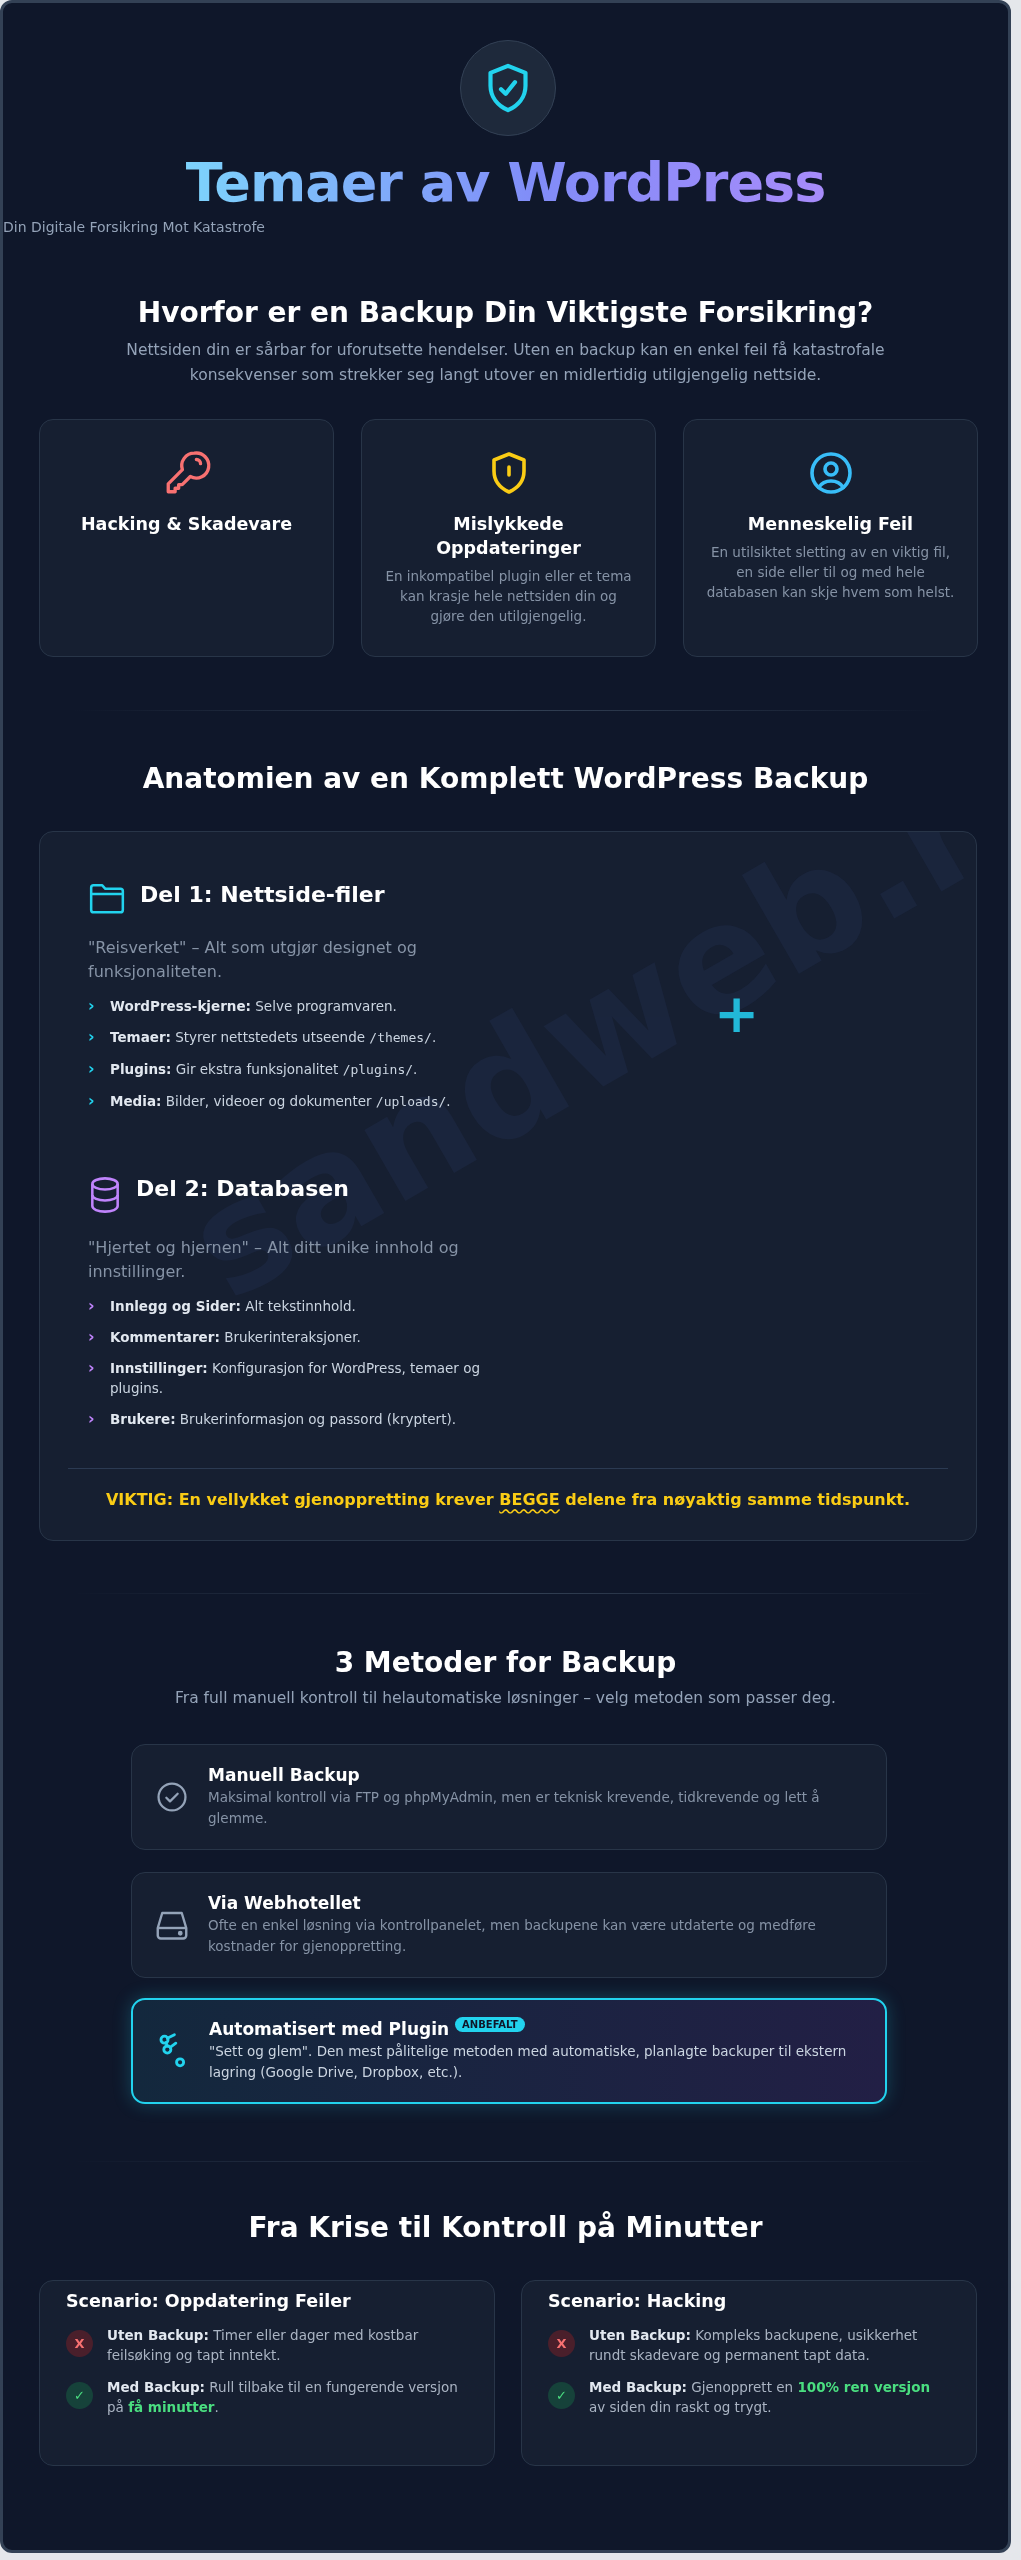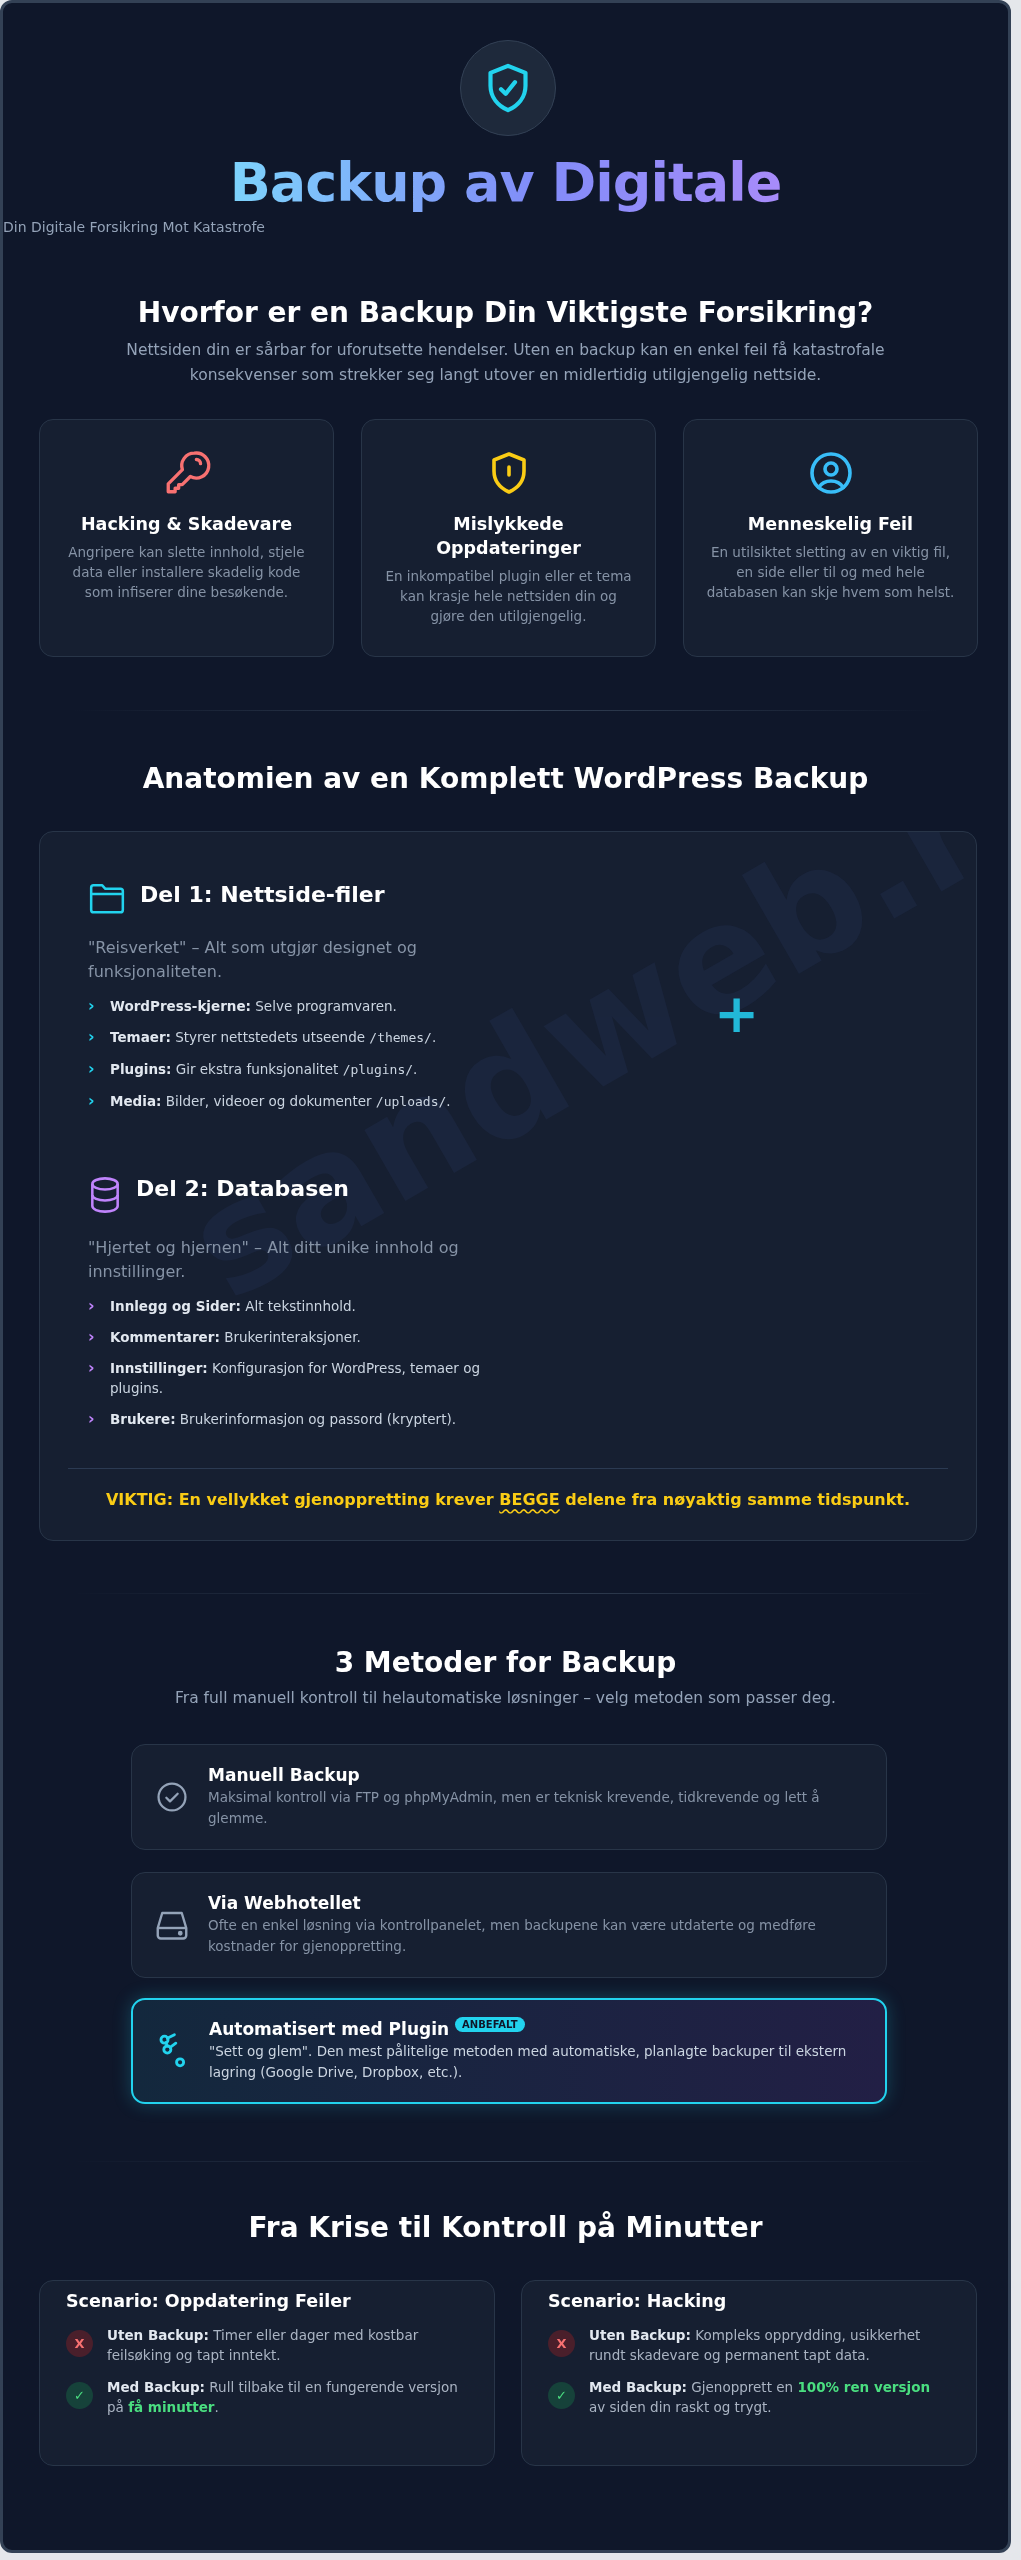--- a/index.html
+++ b/index.html
@@ -67,35 +67,34 @@
 <body>
 
 <div class="page">
 
   <div class="hero-icon">
     <svg width="56" height="56" viewBox="0 0 24 24" fill="none" stroke="#22d3ee" stroke-width="1.8" stroke-linecap="round" stroke-linejoin="round">
       <path d="M12 2.5l7.5 3v5.5c0 5-3.3 8.6-7.5 10.5C7.8 19.6 4.5 16 4.5 11V5.5z"></path>
       <path d="M9 12.5l2 2 4-5"></path>
     </svg>
   </div>
-  <h1 class="hero-title"><span>Backup av Digitale</span></h1>
+  <h1 class="hero-title"><span>Temaer av WordPress</span></h1>
   <div class="hero-sub">Din Digitale Forsikring Mot Katastrofe</div>
 
   <h2 class="h2" style="top:293px">Hvorfor er en Backup Din Viktigste Forsikring?</h2>
   <p class="lead" style="top:335px">Nettsiden din er sårbar for uforutsette hendelser. Uten en backup kan en enkel feil få katastrofale konsekvenser som strekker seg langt utover en midlertidig utilgjengelig nettside.</p>
 
   <div class="card why-card" style="left:36px">
     <div class="ic">
       <svg width="50" height="50" viewBox="0 0 24 24" fill="none" stroke="#f87171" stroke-width="1.6" stroke-linejoin="round" stroke-linecap="round">
         <path d="M15.5 2.5a6 6 0 0 0-5.7 7.9L3 17.2V21h3.3v-1.7H8v-1.7h1.7l3.9-3.9a6 6 0 1 0 1.9-11.2z"></path>
         <path d="M16.5 5.5a2 2 0 0 1 2 2"></path>
       </svg>
     </div>
     <h3>Hacking &amp; Skadevare</h3>
-    <p>Angripere kan slette innhold, stjele data eller installere skadelig kode som infiserer dine besøkende.</p>
   </div>
 
   <div class="card why-card" style="left:680px">
     <div class="ic">
       <svg width="48" height="48" viewBox="0 0 24 24" fill="none" stroke="#38bdf8" stroke-width="1.8" stroke-linecap="round">
         <circle cx="12" cy="12" r="9.5"></circle>
         <circle cx="12" cy="10" r="3"></circle>
         <path d="M5.8 19.2c1.5-2.2 3.7-3.2 6.2-3.2s4.7 1 6.2 3.2"></path>
       </svg>
     </div>
@@ -257,21 +256,21 @@
     <div class="row">
       <span class="dot good">✓</span>
       <span><b>Med Backup:</b><span> Rull tilbake til en fungerende versjon på </span><span class="hl">få minutter</span><span>.</span></span>
     </div>
   </div>
 
   <div class="card scen" style="left:518px">
     <h3>Scenario: Hacking</h3>
     <div class="row">
       <span class="dot bad">X</span>
-      <span><b>Uten Backup:</b><span> Kompleks opprydding, usikkerhet rundt skadevare og permanent tapt data.</span></span>
+      <span><b>Uten Backup:</b><span> Kompleks backupene, usikkerhet rundt skadevare og permanent tapt data.</span></span>
     </div>
     <div class="row">
       <span class="dot good">✓</span>
       <span><b>Med Backup:</b><span> Gjenopprett en </span><span class="hl">100% ren versjon</span><span> av siden din raskt og trygt.</span></span>
     </div>
   </div>
 
 </div>
 
 </body></html>

